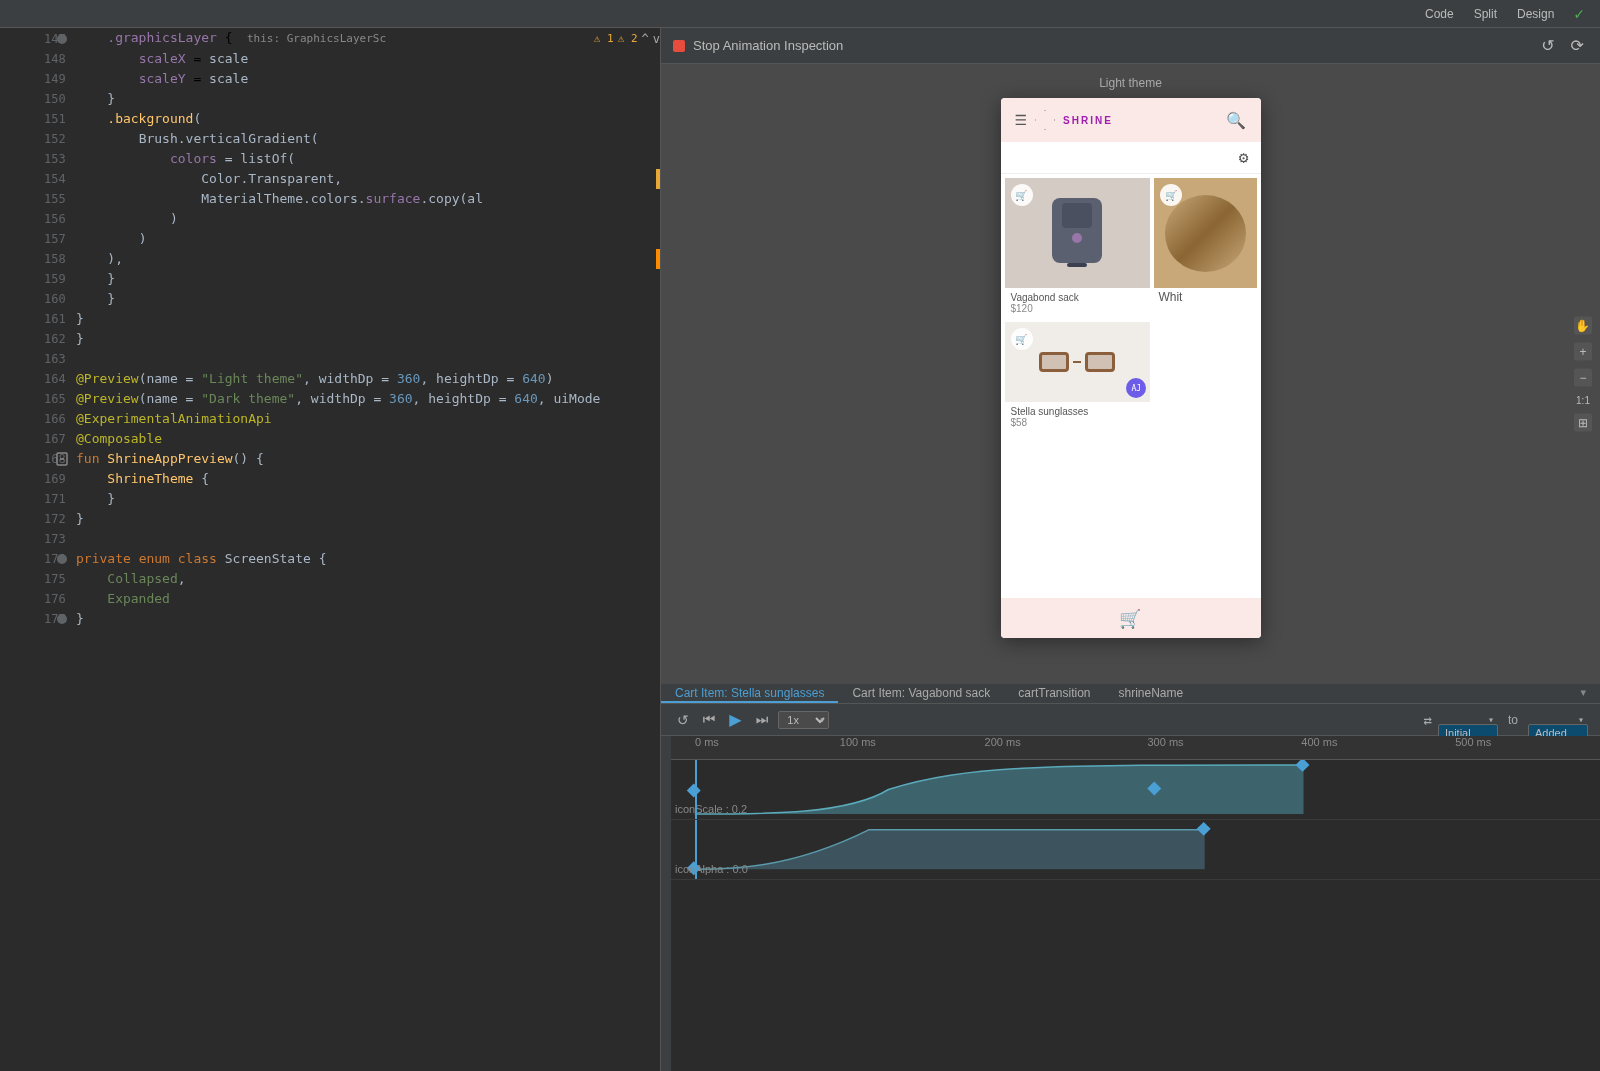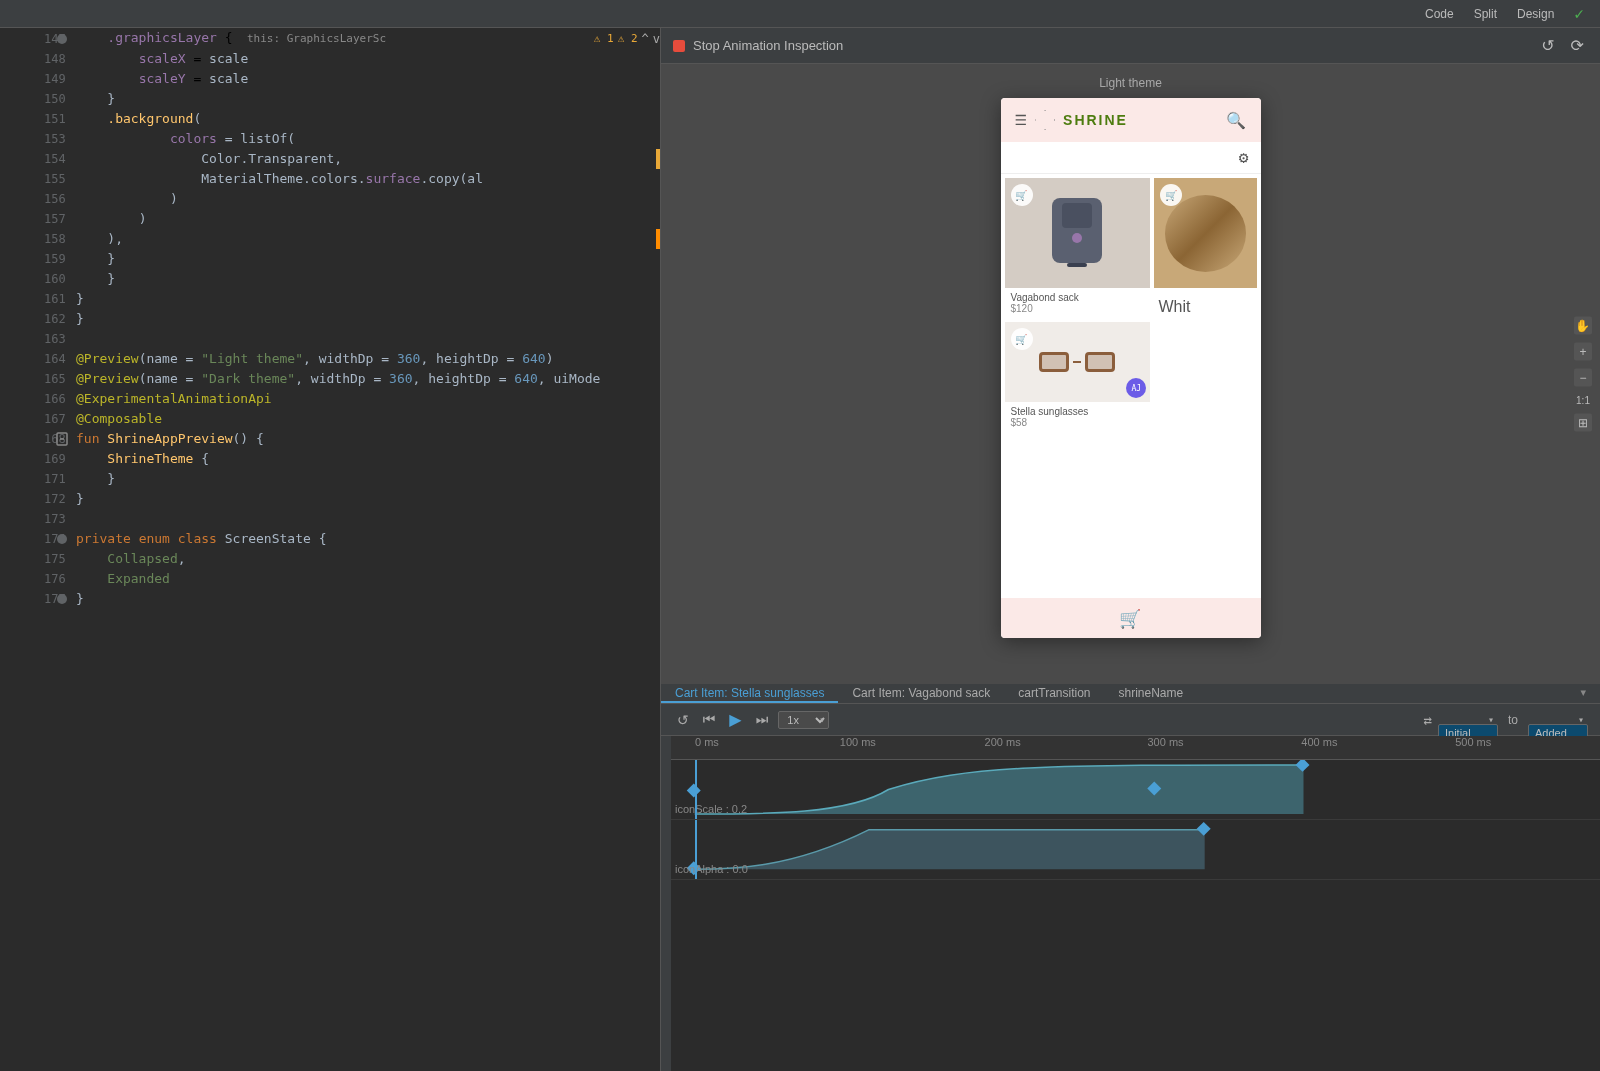--- a/index.html
+++ b/index.html
@@ -218,22 +218,22 @@
     .shrine-logo {
       width: 20px;
       height: 20px;
       background: #fbe9e7;
       border: 1.5px solid #888;
       clip-path: polygon(50% 0%, 100% 50%, 50% 100%, 0% 50%);
       flex-shrink: 0;
     }
 
     .shrine-title {
-      color: #4d7c0f;
-      font-size: 14px;
+      color: #a21caf;
+      font-size: 10px;
       font-family: sans-serif;
       font-weight: 600;
       letter-spacing: 2px;
       flex: 1;
     }
 
     .shrine-search-icon {
       color: #555;
       font-size: 16px;
     }
@@ -544,24 +544,24 @@
       border-radius: 50%;
     }
 
     .partial-card {
       overflow: hidden;
       display: flex;
       flex-direction: column;
     }
 
     .partial-product-name {
-      font-size: 16px;
+      font-size: 12px;
       color: #555;
       font-family: sans-serif;
-      padding: 10px 4px;
+      padding: 2px 4px;
     }
 
     
     .sunglasses-inner {
       display: flex;
       gap: 4px;
       align-items: center;
     }
     .sunglass-lens {
       width: 30px;
@@ -647,20 +647,25 @@
         <span class="line-gutter"></span>
         <span class="code-content">    <span class="plain">}</span></span>
       </div>
 
       <div class="code-line">
         <span class="line-num">151</span>
         <span class="line-gutter"></span>
         <span class="code-content">    <span class="fn">.background</span><span class="plain">(</span></span>
       </div>
 
+      <div class="code-line">
+        <span class="line-num">152</span>
+        <span class="line-gutter"></span>
+        <span class="code-content">        <span class="type">Brush</span><span class="plain">.verticalGradient(</span></span>
+      </div>
 
       <div class="code-line">
         <span class="line-num">153</span>
         <span class="line-gutter"></span>
         <span class="code-content">            <span class="prop">colors</span><span class="plain"> = listOf(</span></span>
       </div>
 
       <div class="code-line">
         <span class="line-num">154</span>
         <span class="line-gutter"></span>

